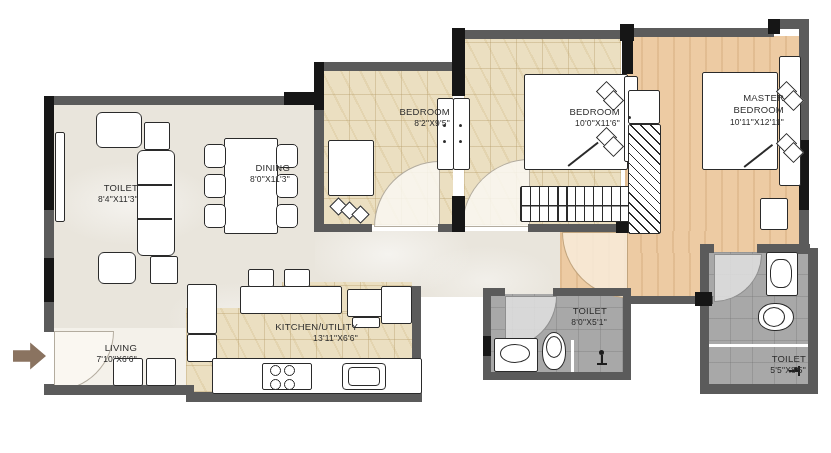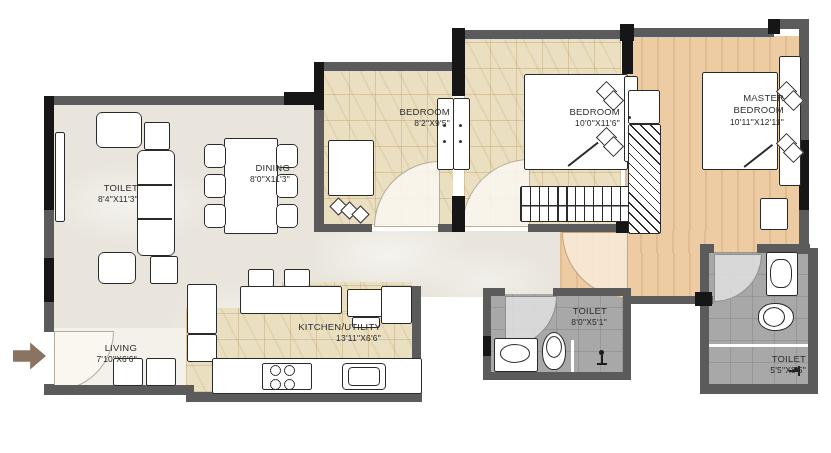--- a/index.html
+++ b/index.html
@@ -225,21 +225,21 @@
     <span class="dims">8'4"X11'3"</span>
   </div>
   <div class="label" style="left:210px;top:162px;width:80px;">
     <span>DINING</span>
     <span class="dims">8'0"X11'3"</span>
   </div>
   <div class="label" style="left:55px;top:342px;width:82px;">
     <span>LIVING</span>
     <span class="dims">7'10"X6'6"</span>
   </div>
-  <div class="label" style="left:221px;top:321px;width:160px;">
+  <div class="label" style="left:198px;top:321px;width:160px;">
     <span>KITCHEN/UTILITY</span>
     <span class="dims">13'11"X6'6"</span>
   </div>
   <div class="label" style="left:330px;top:106px;width:120px;">
     <span>BEDROOM</span>
     <span class="dims">8'2"X9'5"</span>
   </div>
   <div class="label" style="left:500px;top:106px;width:120px;">
     <span>BEDROOM</span>
     <span class="dims">10'0"X11'6"</span>

